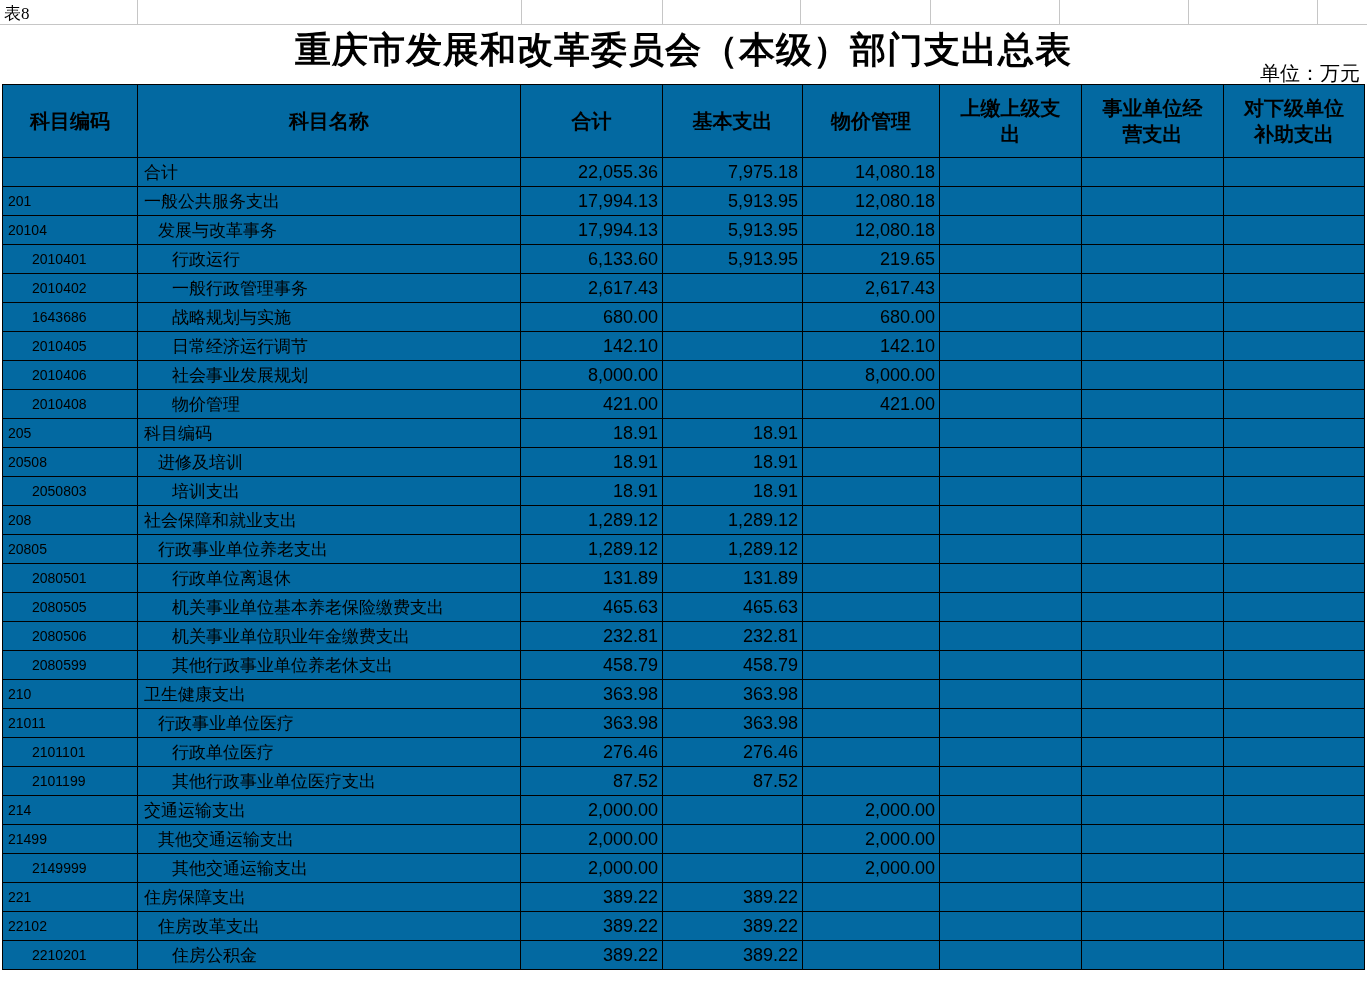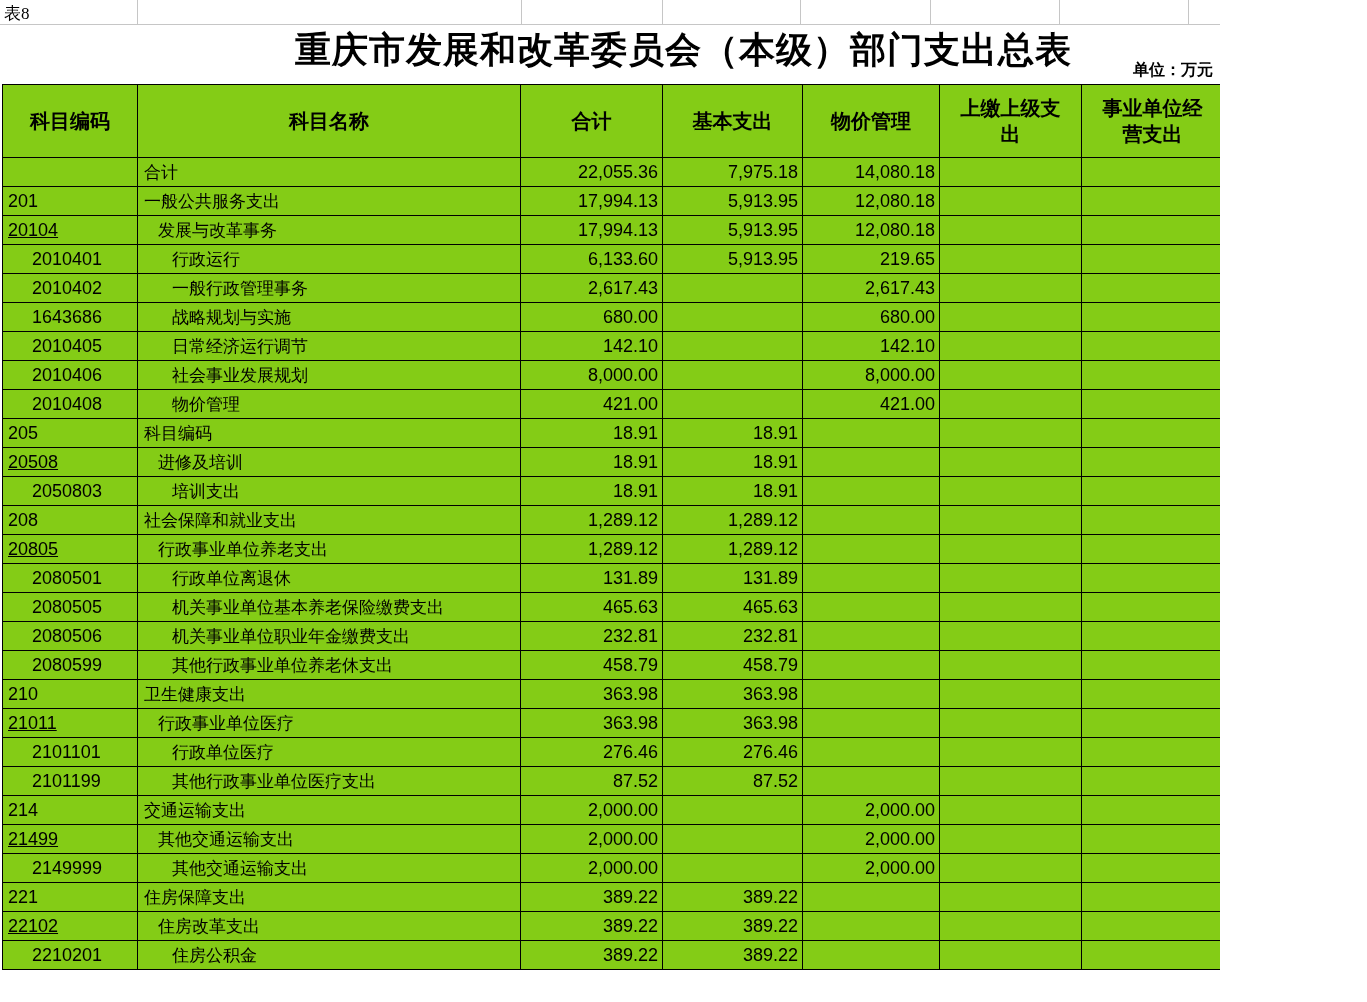--- a/index.html
+++ b/index.html
@@ -1,37 +1,37 @@
 <!DOCTYPE html>
 <html lang="zh"><head>
 <meta charset="utf-8">
 <style>
   html,body{margin:0;padding:0;background:#ffffff;}
-  #page{position:relative;width:1220px;height:1002px;background:#ffffff;overflow:hidden;
+  #page{position:relative;width:1367px;height:1002px;background:#ffffff;overflow:hidden;
         font-family:"Liberation Serif","DejaVu Serif",serif;color:#000;}
 
   
   .grid-v{position:absolute;top:0;width:1px;height:24px;background:#c6c6c6;}
   .grid-h{position:absolute;top:24px;left:0;width:1367px;height:1px;background:#c6c6c6;}
 
   #sheet-label{position:absolute;top:2px;left:4px;font-size:17px;}
   #page-title{position:absolute;top:26px;left:0;width:1367px;text-align:center;
               font-size:36px;font-weight:bold;letter-spacing:1px;}
-  #unit-label{position:absolute;top:60px;right:7px;font-size:16px;font-weight:bold;}
+  #unit-label{position:absolute;top:60px;right:7px;font-size:20px;}
 
   table{position:absolute;top:84px;left:2px;width:1362px;
-        border-collapse:collapse;table-layout:fixed;background:#84cc16;}
+        border-collapse:collapse;table-layout:fixed;background:#0369a1;}
   th,td{border:1px solid #000;overflow:hidden;white-space:nowrap;}
   thead th{height:70px;text-align:center;vertical-align:middle;
            font-size:20px;font-weight:bold;white-space:pre-line;line-height:26px;
            font-family:"Liberation Serif","DejaVu Serif",serif;}
   tbody td{height:28px;font-size:17px;vertical-align:middle;padding:0;}
 
-  .col-code{text-align:left;padding-left:5px;font-family:"Liberation Sans","DejaVu Sans",sans-serif;font-size:18px;}
-  .col-code.ind1{text-decoration:underline;}
+  .col-code{text-align:left;padding-left:5px;font-family:"Liberation Sans","DejaVu Sans",sans-serif;font-size:14px;}
+  .col-code.ind1{}
   .col-code.ind2{padding-left:29px;}
   .col-name{text-align:left;padding-left:6px;}
   .col-name.ind1{padding-left:20px;}
   .col-name.ind2{padding-left:34px;}
   .col-total,.col-basic,.col-project,.col-upper,.col-operating,.col-subsidy{
     text-align:right;padding-right:4px;
     font-family:"Liberation Sans","DejaVu Sans",sans-serif;font-size:18px;}
 </style>
 </head>
 <body>

